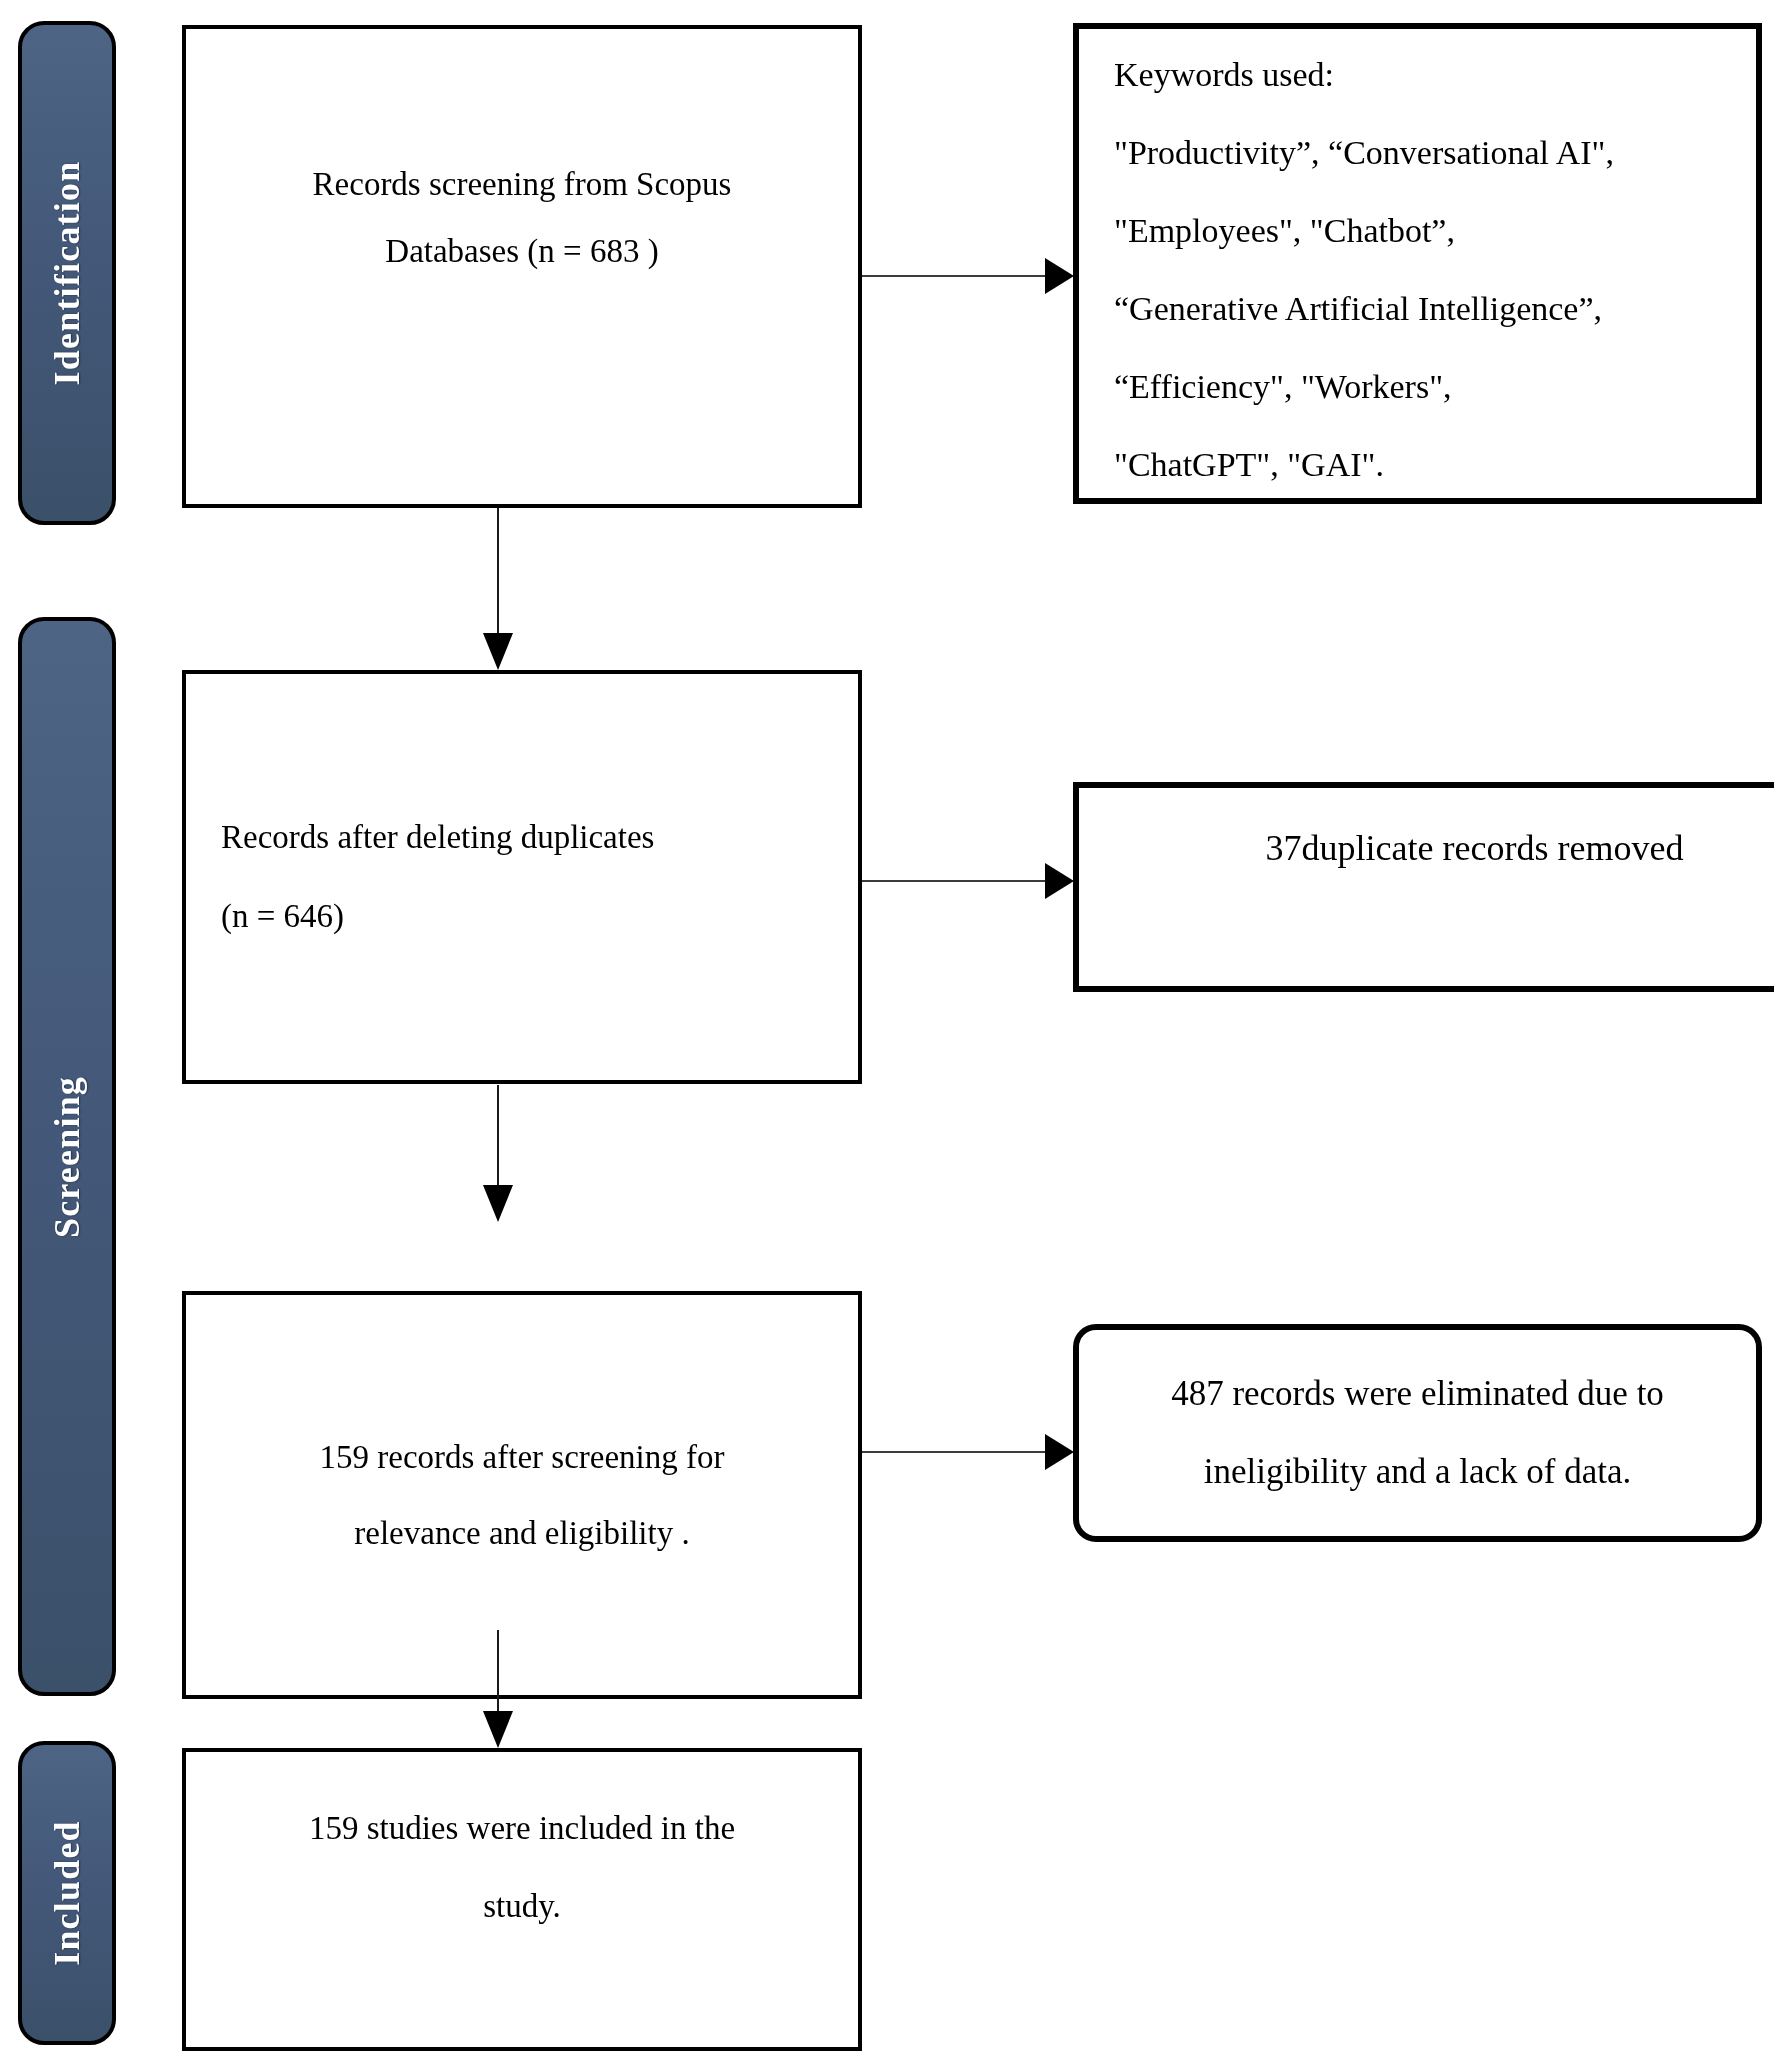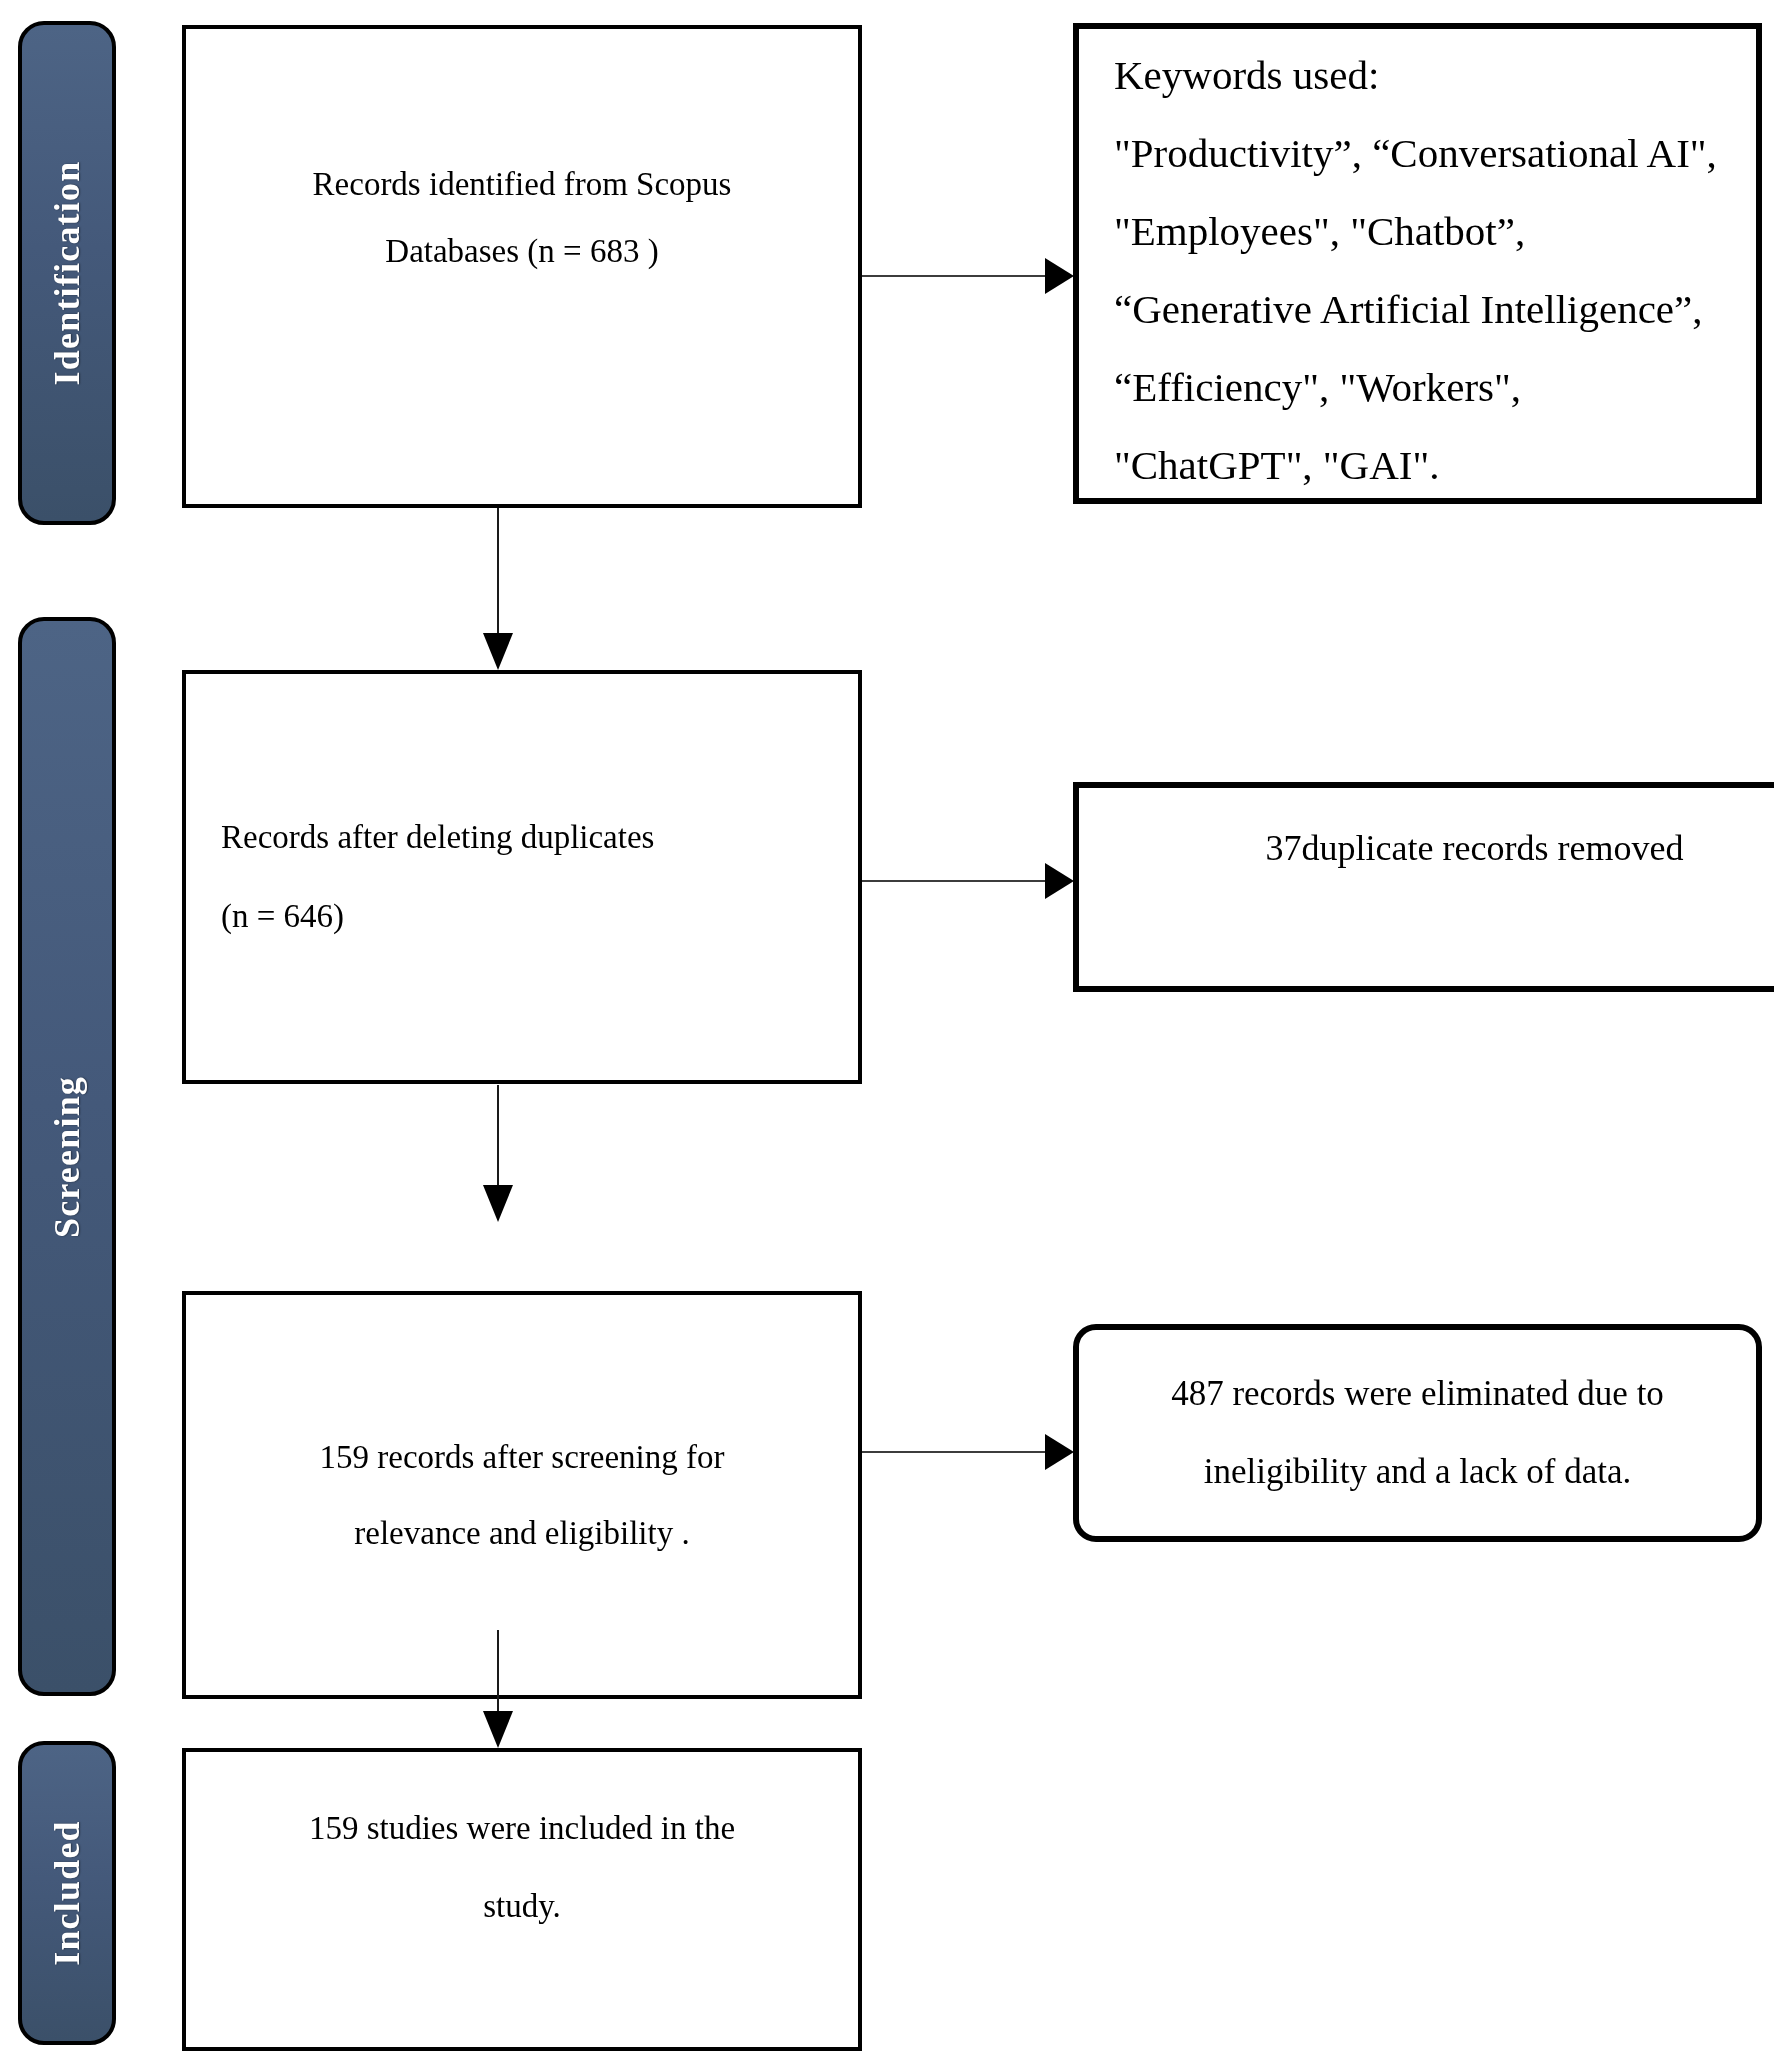--- a/index.html
+++ b/index.html
@@ -29,21 +29,21 @@
   .box{
     position:absolute;background:#fff;
     border:4.8px solid #000;box-sizing:border-box;
     display:flex;flex-direction:column;justify-content:center;align-items:center;
     font-size:33px;line-height:76px;text-align:center;
   }
   .box .line{width:100%;}
   .box.right{border-width:6px;}
   .box.kw{
     justify-content:space-between;align-items:flex-start;
-    padding:7.2px 24px 0 35px;text-align:left;line-height:78px;font-size:41px;
+    padding:7.2px 24px 0 35px;text-align:left;line-height:78px;font-size:34px;
   }
   .box.b1{line-height:67px;padding-bottom:97px;}
   .box.b2{align-items:flex-start;text-align:left;padding-left:41px;line-height:79px;}
   .box.dup{justify-content:flex-start;padding-top:19.7px;line-height:80px;font-size:36px;}
   .box.elim{line-height:78px;font-size:35px;}
   .box.b4{line-height:78px;padding-bottom:66px;}
   
   .hline{position:absolute;height:2.4px;background:#3c3c3c;}
   .vline{position:absolute;width:1.8px;background:#1a1a1a;}
   .head-right{
@@ -66,21 +66,21 @@
     <span class="vtext">Identification</span>
   </div>
   <div class="pill" style="top:617px;height:1079px;">
     <span class="vtext">Screening</span>
   </div>
   <div class="pill" style="top:1741px;height:304px;">
     <span class="vtext">Included</span>
   </div>
 
   <div class="box b1" style="left:182px;top:25px;width:680px;height:483px;">
-    <div class="line">Records identified from Scopus</div>
+    <div class="line">Records screening from Scopus</div>
     <div class="line">Databases (n = 683 )</div>
   </div>
 
   <div class="box right kw" style="left:1073px;top:22.7px;width:689px;height:481px;">
     <div class="line">Keywords used:</div>
     <div class="line">"Productivity”, “Conversational AI",</div>
     <div class="line">"Employees", "Chatbot”,</div>
     <div class="line">“Generative Artificial Intelligence”,</div>
     <div class="line">“Efficiency", "Workers",</div>
     <div class="line">"ChatGPT", "GAI".</div>

